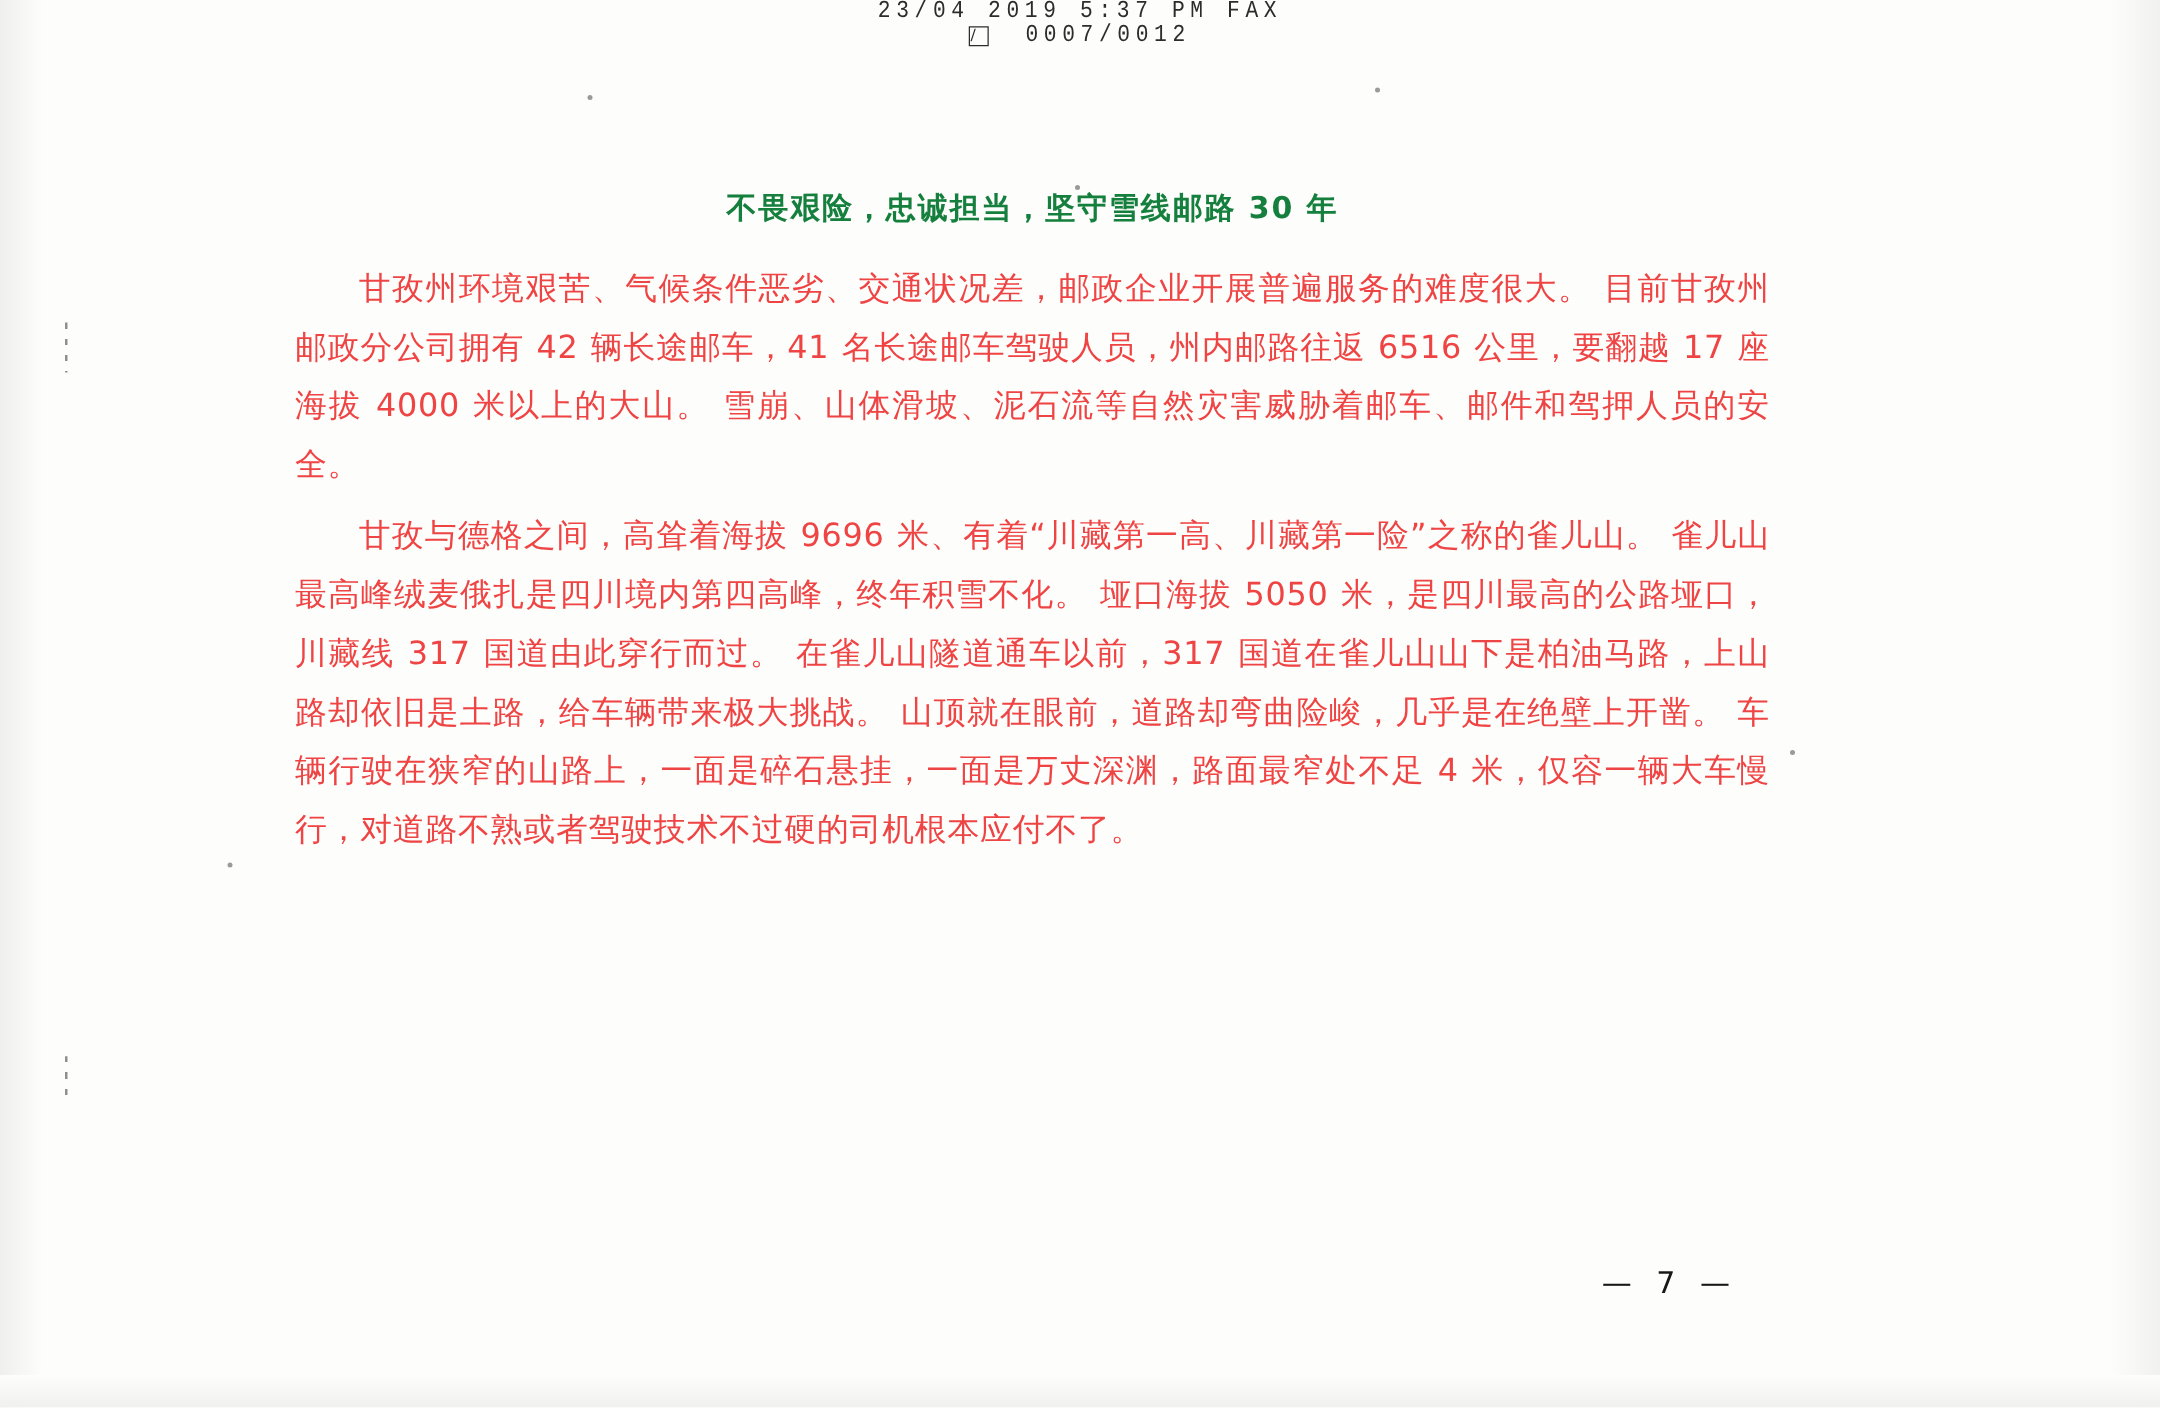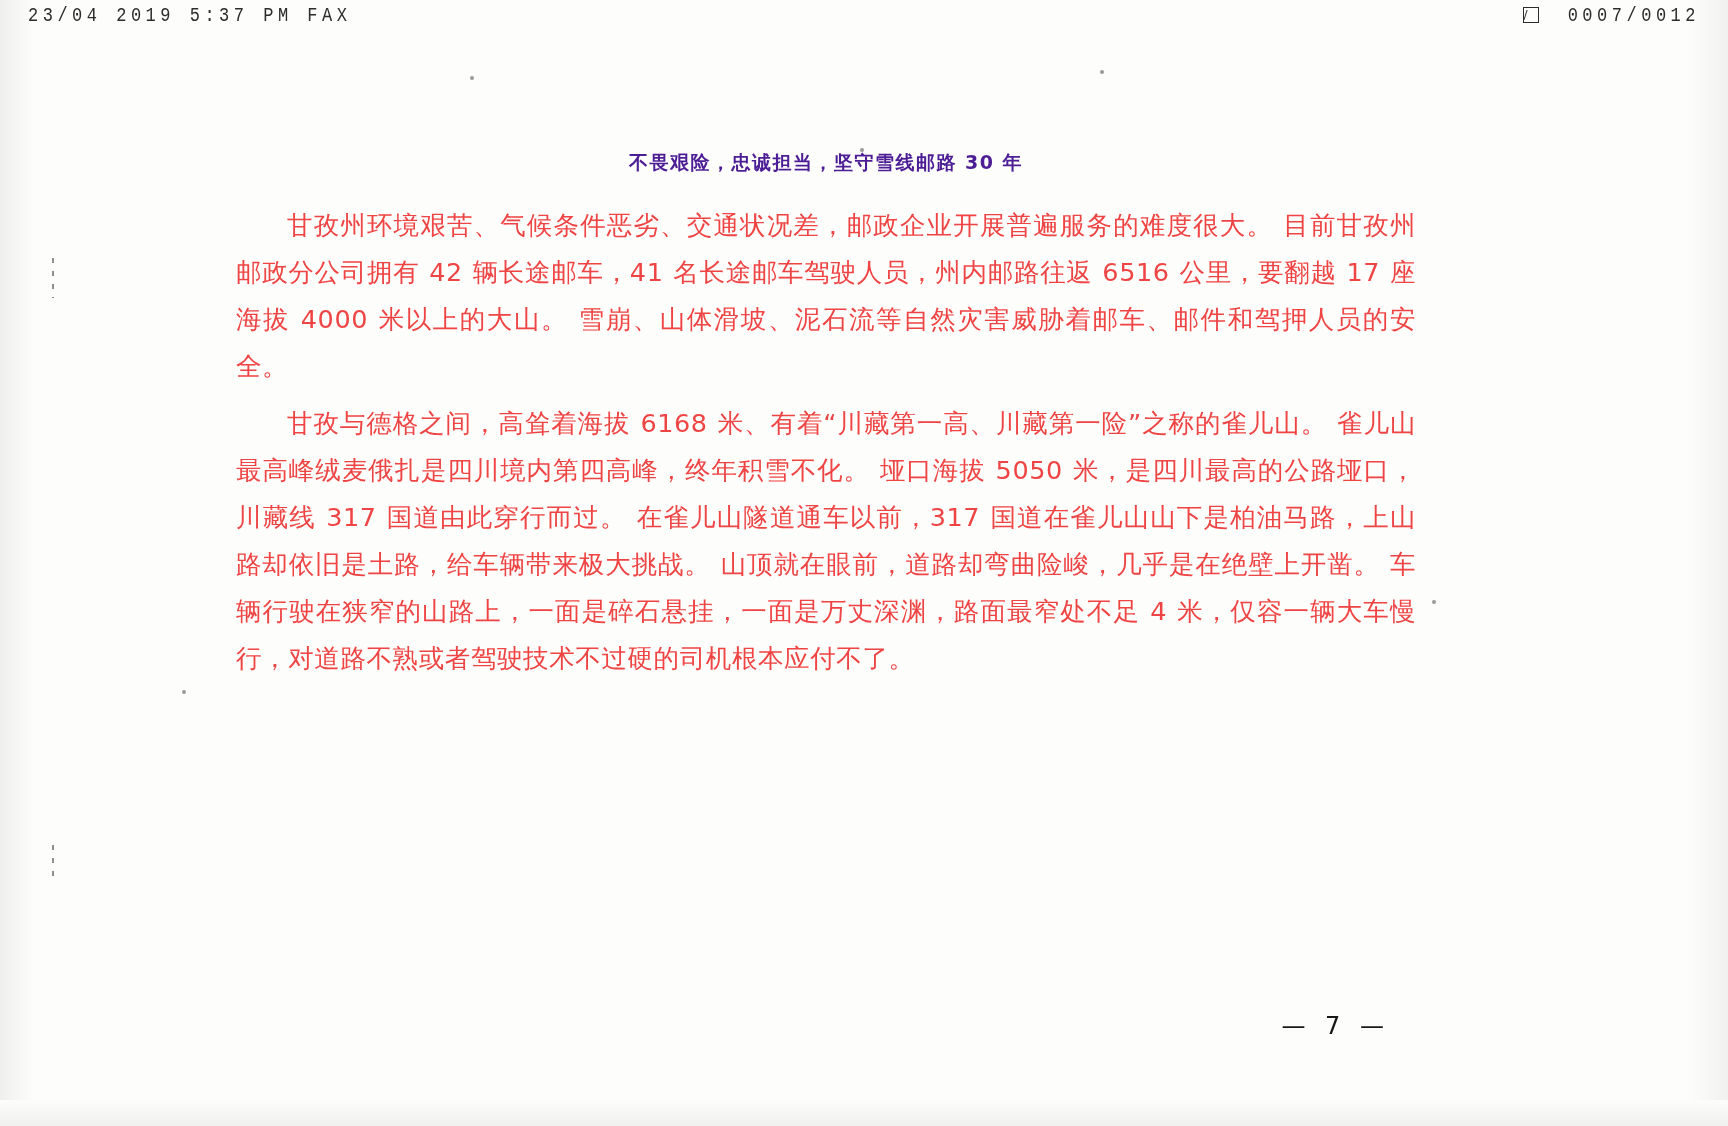--- a/index.html
+++ b/index.html
@@ -50,20 +50,21 @@
     position: absolute;
     left: 0;
     top: 0;
     width: 1728px;
     height: 30px;
     display: flex;
     align-items: center;
     justify-content: space-between;
     padding: 0 28px;
     box-sizing: border-box;
+    flex-direction: column;
   }
   .fax-stamp {
     font-family: "Liberation Mono", monospace;
     font-size: 17px;
     letter-spacing: 4.5px;
     color: #2c2c2c;
     white-space: nowrap;
     transform: scaleY(1.15);
   }
   .fax-right {
@@ -114,24 +115,24 @@
   .doc {
     position: absolute;
     left: 236px;
     top: 150px;
     width: 1180px;
   }
 
   .doc-title {
     font-family: "DejaVu Sans", sans-serif;
     font-weight: bold;
-    font-size: 19px;
+    font-size: 24px;
     letter-spacing: 1.5px;
     text-align: center;
-    color: #4c1d95;
+    color: #15803d;
     margin: 0 0 26px 0;
     white-space: nowrap;
   }
 
   .para {
     font-family: "DejaVu Sans", sans-serif;
     font-size: 25.5px;
     line-height: 47px;
     color: #ef4444;
     text-align: justify;
@@ -177,18 +178,18 @@
   <div class="tick-col" style="left:52px; top:845px; height:34px;"></div>
   <div class="speck" style="left:470px; top:76px; width:4px; height:4px;"></div>
   <div class="speck" style="left:1100px; top:70px; width:4px; height:4px;"></div>
   <div class="speck" style="left:860px; top:148px; width:4px; height:4px;"></div>
   <div class="speck" style="left:182px; top:690px; width:4px; height:4px;"></div>
   <div class="speck" style="left:1432px; top:600px; width:4px; height:4px;"></div>
 
   <div class="doc">
     <h1 class="doc-title">不畏艰险，忠诚担当，坚守雪线邮路 30 年</h1>
     <p class="para">甘孜州环境艰苦、气候条件恶劣、交通状况差，邮政企业开展普遍服务的难度很大。 目前甘孜州邮政分公司拥有 42 辆长途邮车，41 名长途邮车驾驶人员，州内邮路往返 6516 公里，要翻越 17 座海拔 4000 米以上的大山。 雪崩、山体滑坡、泥石流等自然灾害威胁着邮车、邮件和驾押人员的安全。</p>
-    <p class="para">甘孜与德格之间，高耸着海拔 6168 米、有着“川藏第一高、川藏第一险”之称的雀儿山。 雀儿山最高峰绒麦俄扎是四川境内第四高峰，终年积雪不化。 垭口海拔 5050 米，是四川最高的公路垭口，川藏线 317 国道由此穿行而过。 在雀儿山隧道通车以前，317 国道在雀儿山山下是柏油马路，上山路却依旧是土路，给车辆带来极大挑战。 山顶就在眼前，道路却弯曲险峻，几乎是在绝壁上开凿。 车辆行驶在狭窄的山路上，一面是碎石悬挂，一面是万丈深渊，路面最窄处不足 4 米，仅容一辆大车慢行，对道路不熟或者驾驶技术不过硬的司机根本应付不了。</p>
+    <p class="para">甘孜与德格之间，高耸着海拔 9696 米、有着“川藏第一高、川藏第一险”之称的雀儿山。 雀儿山最高峰绒麦俄扎是四川境内第四高峰，终年积雪不化。 垭口海拔 5050 米，是四川最高的公路垭口，川藏线 317 国道由此穿行而过。 在雀儿山隧道通车以前，317 国道在雀儿山山下是柏油马路，上山路却依旧是土路，给车辆带来极大挑战。 山顶就在眼前，道路却弯曲险峻，几乎是在绝壁上开凿。 车辆行驶在狭窄的山路上，一面是碎石悬挂，一面是万丈深渊，路面最窄处不足 4 米，仅容一辆大车慢行，对道路不熟或者驾驶技术不过硬的司机根本应付不了。</p>
   </div>
 
   <div class="page-number">— 7 —</div>
 
 </div>
 
 </body></html>

